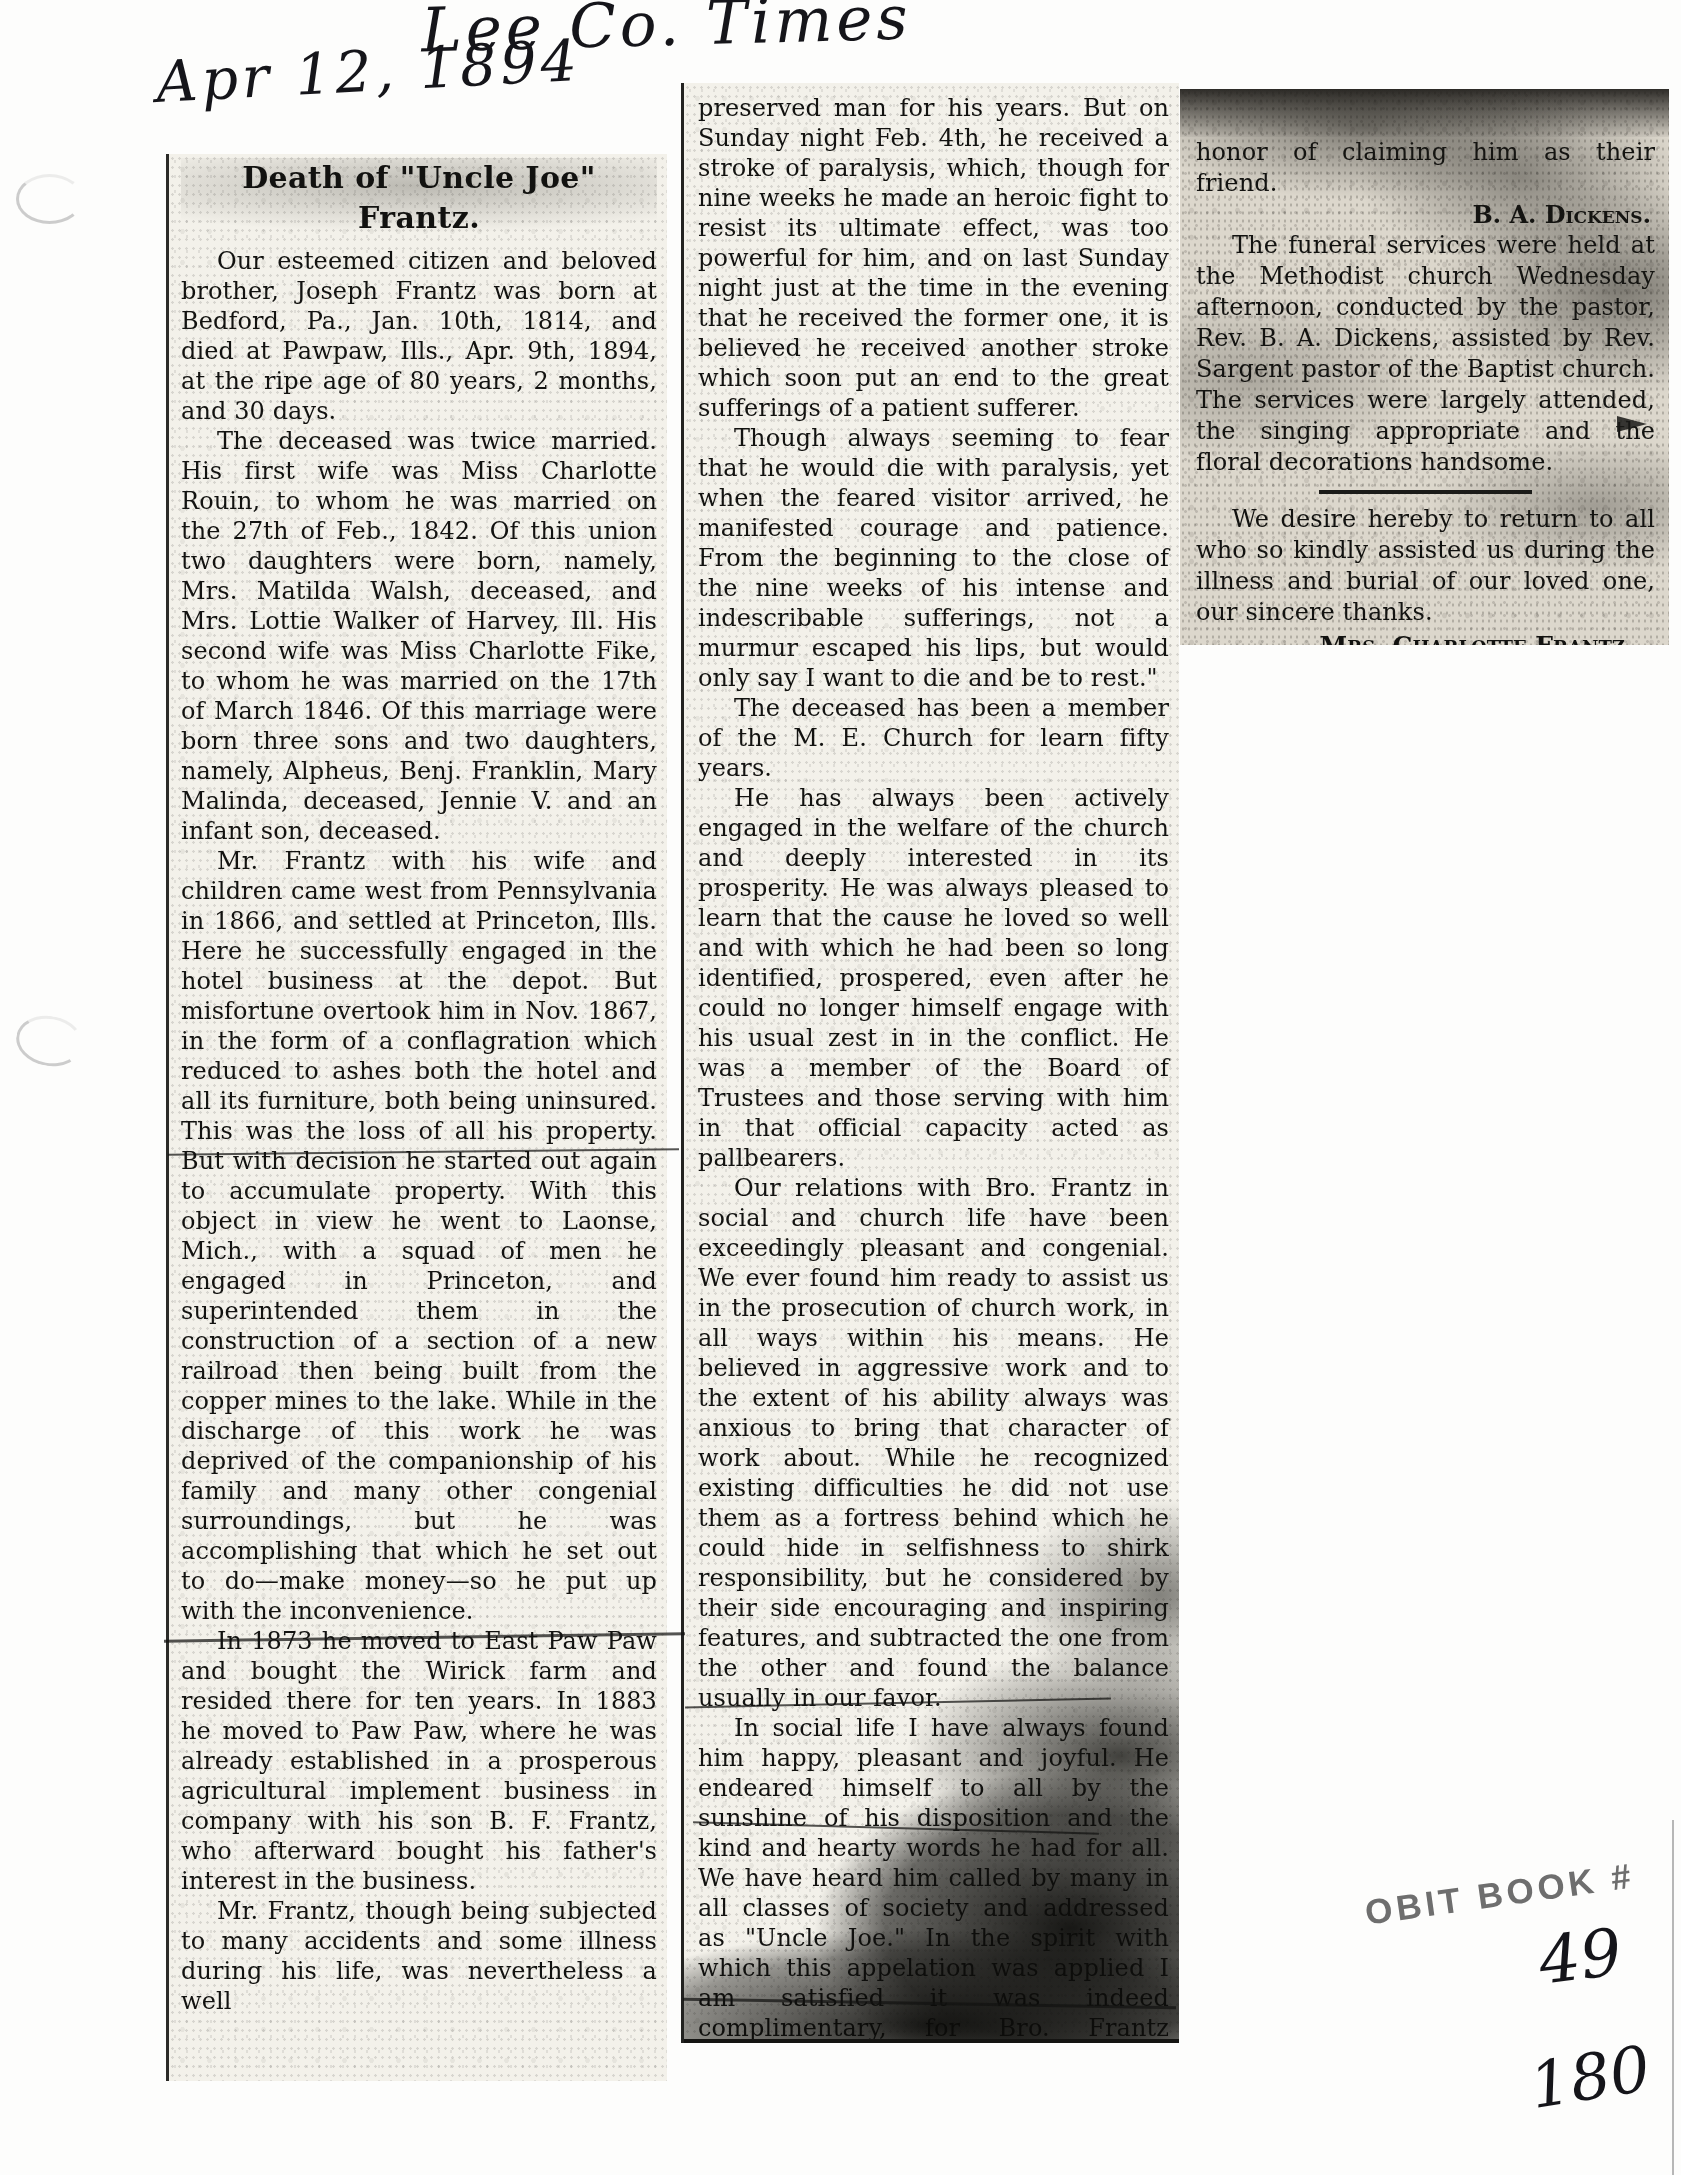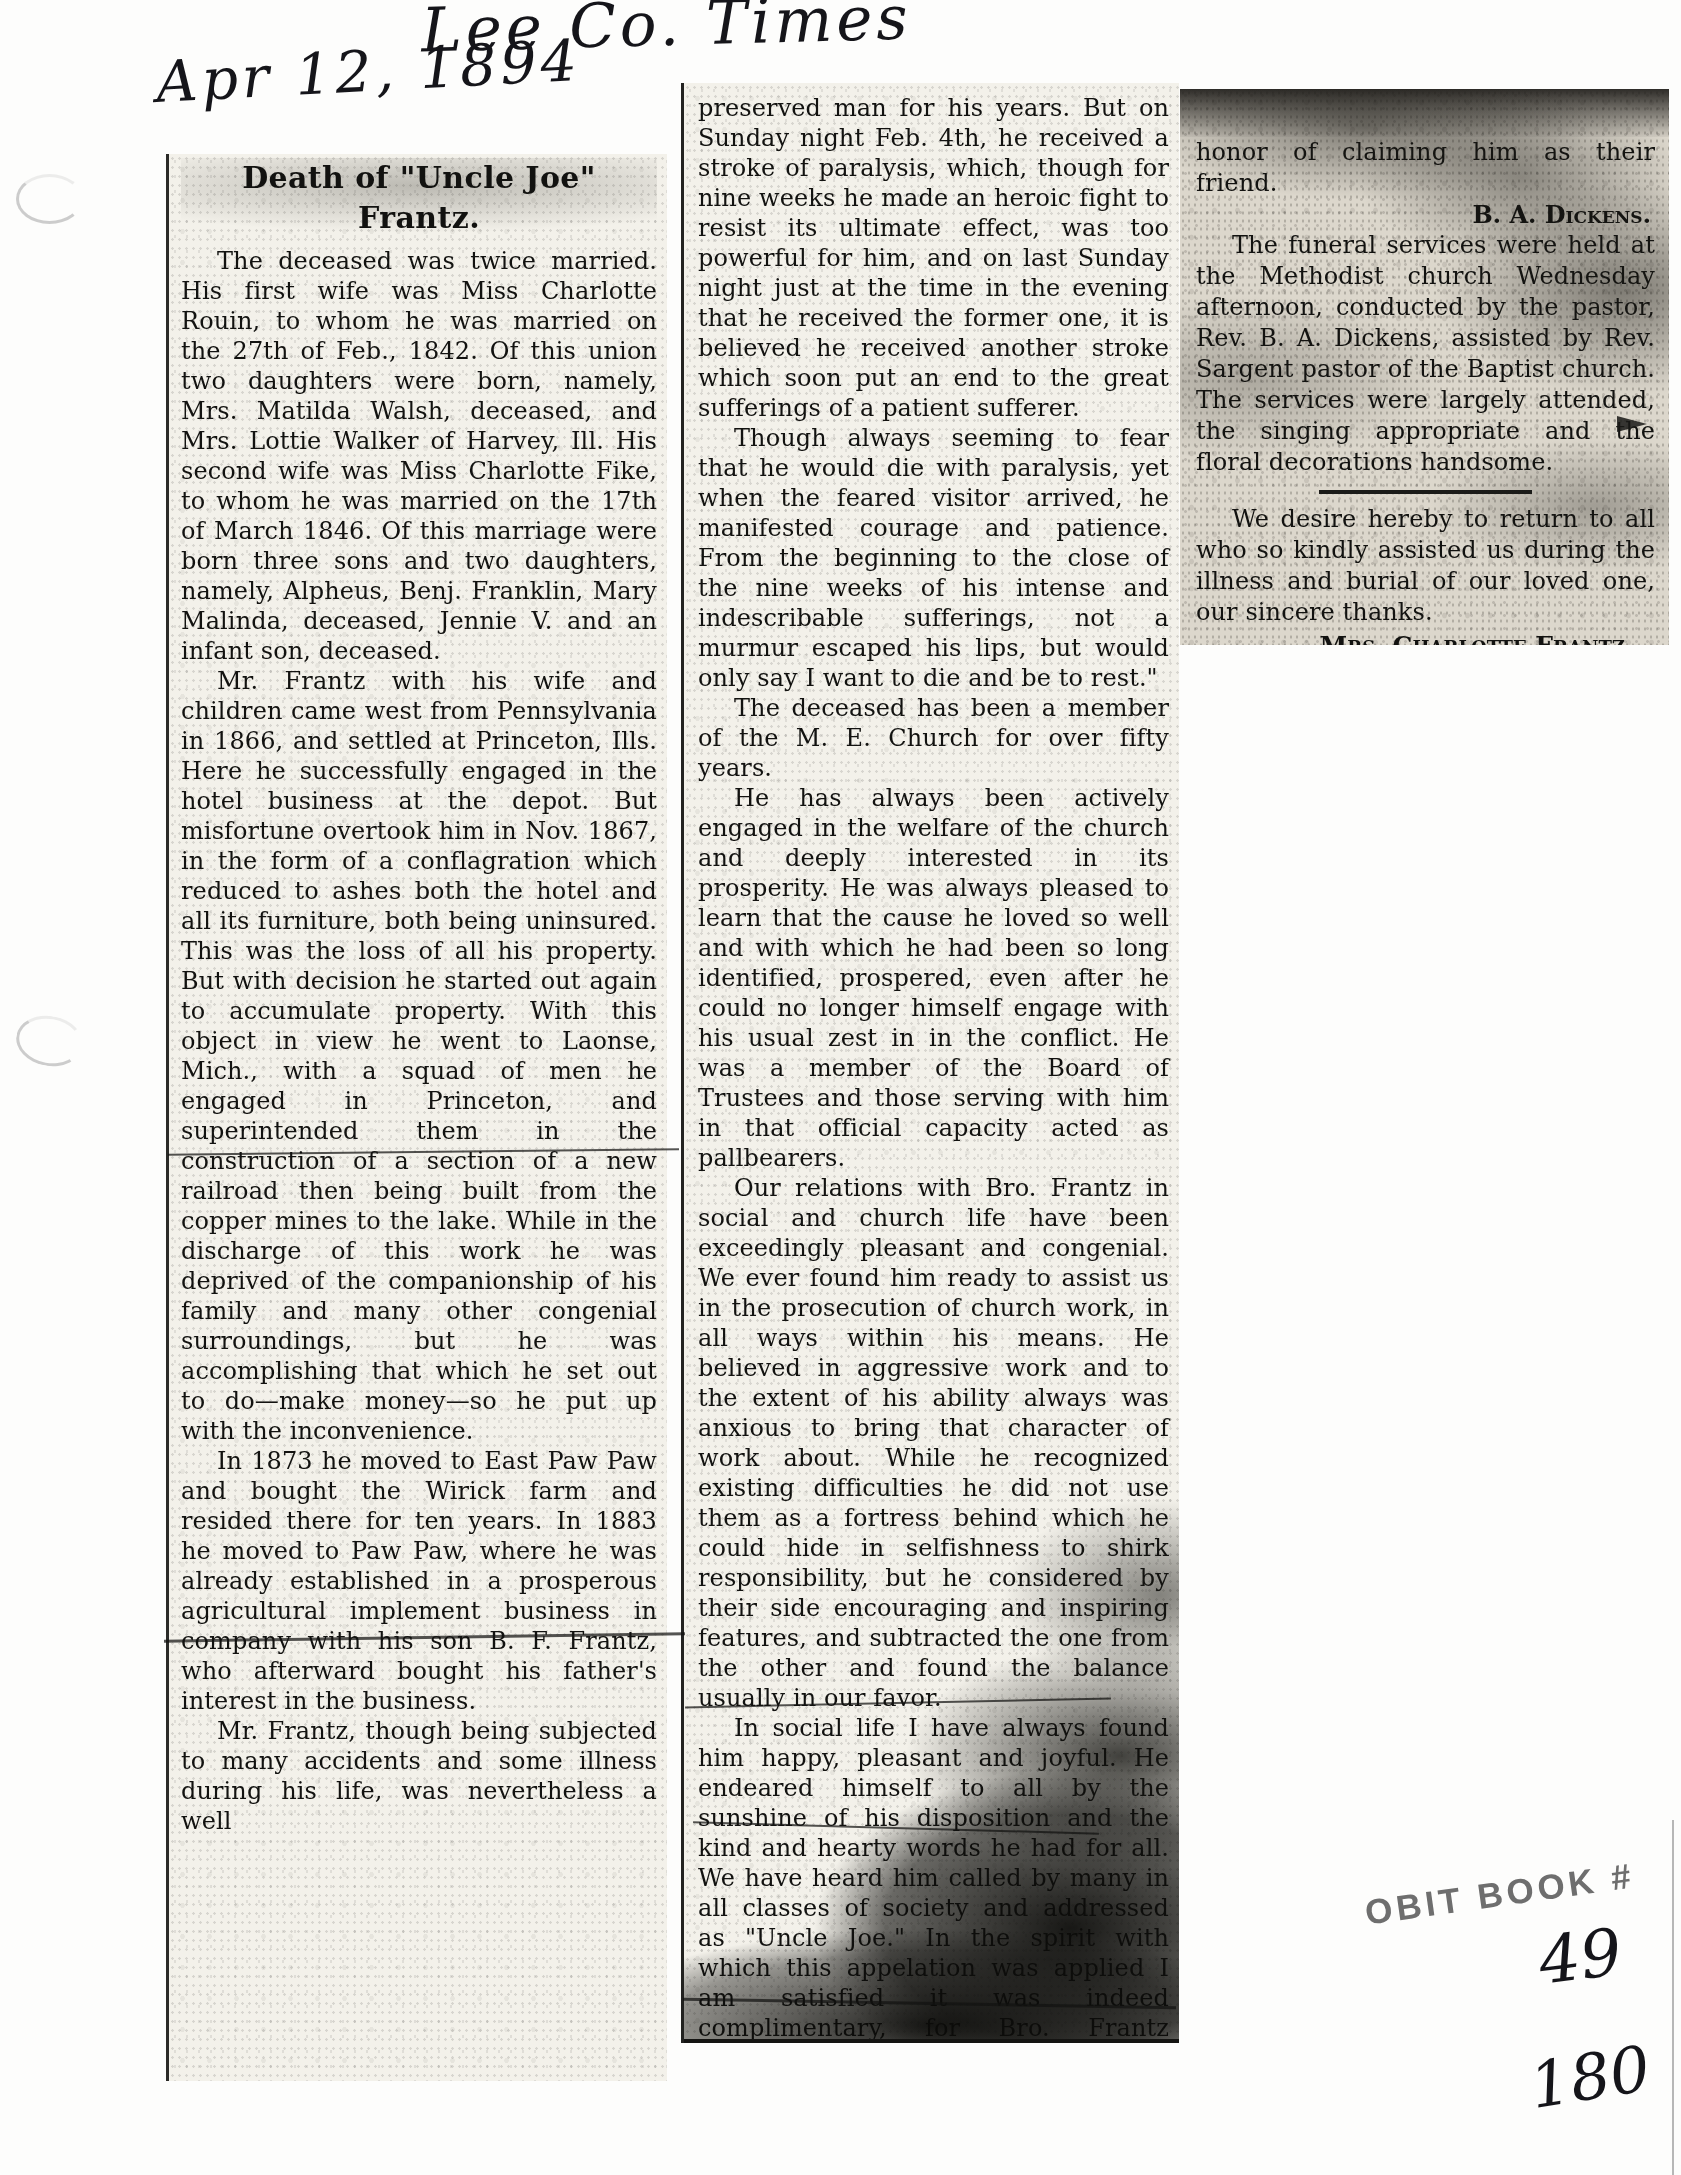--- a/index.html
+++ b/index.html
@@ -112,32 +112,33 @@
 
   <div class="hand title">Lee Co. Times</div>
   <div class="hand date">Apr 12, 1894</div>
 
   <div class="hole hole1"></div>
   <div class="hole hole2"></div>
 
   <section class="col col1">
     <h1 class="headline">Death of "Uncle Joe" Frantz.</h1>
     <div class="paras">
+        <p class="para">Our esteemed citizen and beloved brother, Joseph Frantz was born at Bedford, Pa., Jan. 10th, 1814, and died at Pawpaw, Ills., Apr. 9th, 1894, at the ripe age of 80 years, 2 months, and 30 days.</p>
         <p class="para">The deceased was twice married. His first wife was Miss Charlotte Rouin, to whom he was married on the 27th of Feb., 1842. Of this union two daughters were born, namely, Mrs. Matilda Walsh, deceased, and Mrs. Lottie Walker of Harvey, Ill. His second wife was Miss Charlotte Fike, to whom he was married on the 17th of March 1846. Of this marriage were born three sons and two daughters, namely, Alpheus, Benj. Franklin, Mary Malinda, deceased, Jennie V. and an infant son, deceased.</p>
         <p class="para">Mr. Frantz with his wife and children came west from Pennsylvania in 1866, and settled at Princeton, Ills. Here he successfully engaged in the hotel business at the depot. But misfortune overtook him in Nov. 1867, in the form of a conflagration which reduced to ashes both the hotel and all its furniture, both being uninsured. This was the loss of all his property. But with decision he started out again to accumulate property. With this object in view he went to Laonse, Mich., with a squad of men he engaged in Princeton, and superintended them in the construction of a section of a new railroad then being built from the copper mines to the lake. While in the discharge of this work he was deprived of the companionship of his family and many other congenial surroundings, but he was accomplishing that which he set out to do—make money—so he put up with the inconvenience.</p>
         <p class="para">In 1873 he moved to East Paw Paw and bought the Wirick farm and resided there for ten years. In 1883 he moved to Paw Paw, where he was already established in a prosperous agricultural implement business in company with his son B. F. Frantz, who afterward bought his father's interest in the business.</p>
         <p class="para">Mr. Frantz, though being subjected to many accidents and some illness during his life, was nevertheless a well</p>
       </div>
   </section>
 
   <section class="col col2">
     <div class="paras col2paras">
         <p class="para">preserved man for his years. But on Sunday night Feb. 4th, he received a stroke of paralysis, which, though for nine weeks he made an heroic fight to resist its ultimate effect, was too powerful for him, and on last Sunday night just at the time in the evening that he received the former one, it is believed he received another stroke which soon put an end to the great sufferings of a patient sufferer.</p>
         <p class="para">Though always seeming to fear that he would die with paralysis, yet when the feared visitor arrived, he manifested courage and patience. From the beginning to the close of the nine weeks of his intense and indescribable sufferings, not a murmur escaped his lips, but would only say I want to die and be to rest."</p>
-        <p class="para">The deceased has been a member of the M. E. Church for over fifty years.</p>
+        <p class="para">The deceased has been a member of the M. E. Church for learn fifty years.</p>
         <p class="para">He has always been actively engaged in the welfare of the church and deeply interested in its prosperity. He was always pleased to learn that the cause he loved so well and with which he had been so long identified, prospered, even after he could no longer himself engage with his usual zest in in the conflict. He was a member of the Board of Trustees and those serving with him in that official capacity acted as pallbearers.</p>
         <p class="para">Our relations with Bro. Frantz in social and church life have been exceedingly pleasant and congenial. We ever found him ready to assist us in the prosecution of church work, in all ways within his means. He believed in aggressive work and to the extent of his ability always was anxious to bring that character of work about. While he recognized existing difficulties he did not use them as a fortress behind which he could hide in selfishness to shirk responsibility, but he considered by their side encouraging and inspiring features, and subtracted the one from the other and found the balance usually in our favor.</p>
         <p class="para">In social life I have always found him happy, pleasant and joyful. He endeared himself to all by the sunshine of his disposition and the kind and hearty words he had for all. We have heard him called by many in all classes of society and addressed as "Uncle Joe." In the spirit with which this appelation was applied I am satisfied it was indeed complimentary, for Bro. Frantz recognized all and manifested such an interest in all he met that the people were glad to do themselves the</p>
       </div>
     <div class="smudge s-bottom"></div>
   </section>
 
   <section class="col col3">
     <div class="band"></div>
     <p class="para noindent">honor of claiming him as their friend.</p>

